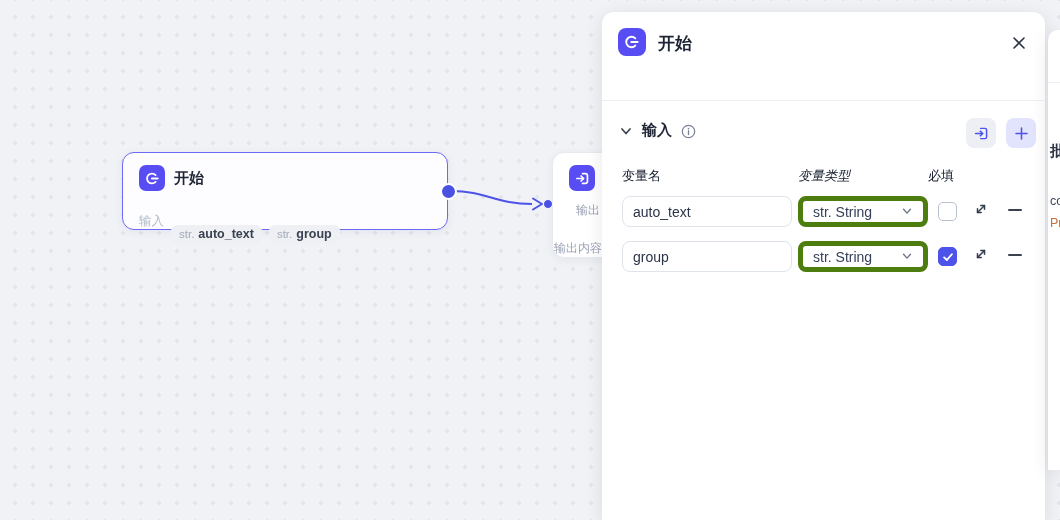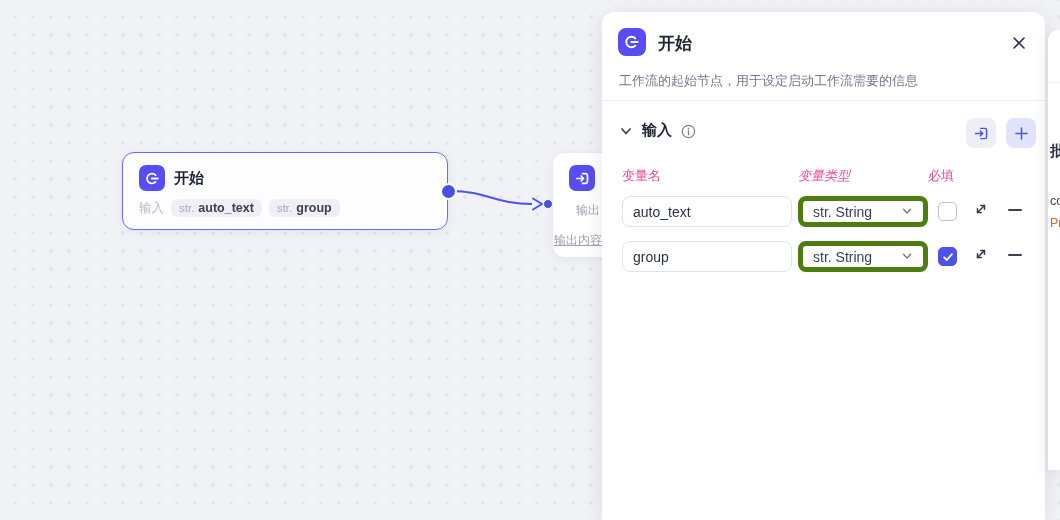--- a/index.html
+++ b/index.html
@@ -19,21 +19,21 @@
     border:1.5px solid #6d68f5; box-shadow:0 2px 8px rgba(80,80,160,.08); }
   .node-output { left:552px; top:152px; width:120px; height:106px;
     background:#ffffff; border:1px solid #e8eaf0; box-shadow:0 2px 8px rgba(40,50,80,.06); }
   .node-head { display:flex; align-items:center; gap:9px; padding:12px 14px 6px 16px; }
   .node-icon { width:26px; height:26px; border-radius:7px; background:#574df2;
     display:flex; align-items:center; justify-content:center; flex:0 0 auto; }
   .node-title { font-size:15px; font-weight:700; color:#1d2433; }
   .node-row { display:flex; align-items:center; gap:7px; padding:2px 14px 0 16px; }
   .node-row-label { font-size:12.5px; color:#b3bac6; }
   .pill { display:inline-flex; align-items:center; gap:4px; background:#eef0f4;
-    border-radius:6px; padding:2px 8px; font-size:12.5px; }
+    border-radius:6px; padding:2px 8px; font-size:12.5px;margin-top:26px; }
   .pill .ptype { color:#a3aab8; font-size:11.5px; }
   .pill .pname { color:#3a4150; font-weight:700; }
   .port { position:absolute; border-radius:50%; background:#4a50e0; }
   .port-out { left:440px; top:183px; width:17px; height:17px; border:2.5px solid #ffffff; }
   .port-in  { left:543px; top:199px; width:10px; height:10px; border:1.5px solid #ffffff; }
   .out-label { position:absolute; font-size:12px; color:#9aa1b5; white-space:nowrap; }
 
   
   .panel { position:absolute; left:602px; top:12px; width:443px; height:508px;
     background:#ffffff; border-radius:12px 12px 0 0; box-shadow:0 4px 18px rgba(25,30,60,.10); }
@@ -47,21 +47,21 @@
   .p-divider { position:absolute; left:0; right:0; top:88px; border-top:1px solid #edeff3; }
 
   .sec-chevron { position:absolute; left:17px; top:112px; width:14px; height:14px; cursor:pointer; }
   .sec-title { position:absolute; left:40px; top:109px; font-size:15px; font-weight:700; color:#1d2433; }
   .sec-info { position:absolute; left:79px; top:112px; width:15px; height:15px; }
   .btn-sq { position:absolute; top:106px; width:30px; height:30px; border-radius:8px; border:none;
     display:flex; align-items:center; justify-content:center; cursor:pointer; }
   .btn-import { left:364px; background:#edeff5; }
   .btn-add { left:404px; background:#e2e3fc; }
 
-  .col-label { position:absolute; top:155px; font-size:13px; color:#ec4899; }
+  .col-label { position:absolute; top:155px; font-size:13px; color:#0f172a; }
   .col-name { left:20px; } .col-type { left:196px;font-style:italic; } .col-req { left:326px; }
 
   .vrow { position:absolute; left:0; width:100%; height:31px; }
   .vrow-0 { top:184px; } .vrow-1 { top:229px; }
   .v-input { position:absolute; left:20px; top:0; width:170px; height:31px;
     border:1px solid #dfe3ea; border-radius:8px; background:#fff; padding:0 10px;
     font-size:14px; color:#2b3346; font-family:inherit; outline:none; }
   .v-select { position:absolute; left:196px; top:0; width:130px; height:31px;
     border:5px solid #4d7c0f; border-radius:8px; background:#fff; padding:0 10px;
     font-size:14px; color:#37405a; display:flex; align-items:center; cursor:pointer; }
@@ -100,21 +100,21 @@
           <svg width="17" height="17" viewBox="0 0 24 24" fill="none" stroke="#ffffff" stroke-width="2.4" stroke-linecap="round" stroke-linejoin="round">
             <path d="M12 5 h4 a3 3 0 0 1 3 3 v8 a3 3 0 0 1 -3 3 h-4"></path>
             <path d="M4 12 h9"></path>
             <path d="M10 8.5 L13.5 12 L10 15.5"></path>
           </svg>
         </span>
         <span class="node-title">输出</span>
       </div>
     </div>
     <span class="out-label" style="left:576px; top:202px;">输出</span>
-    <span class="out-label" style="left:554px; top:232px;text-decoration:underline;">输出内容</span>
+    <span class="out-label" style="left:554px; top:240px;">输出内容</span>
 
     <div class="node node-start">
       <div class="node-head">
         <span class="node-icon">
           <svg width="17" height="17" viewBox="0 0 24 24" fill="none" stroke="#ffffff" stroke-width="2.5" stroke-linecap="round">
             <path d="M16.4 7.2 A7 7 0 1 0 16.4 16.8"></path>
             <path d="M11 12 H19.5"></path>
           </svg>
         </span>
         <span class="node-title">开始</span>
@@ -146,21 +146,20 @@
         <path d="M16.4 7.2 A7 7 0 1 0 16.4 16.8"></path>
         <path d="M11 12 H19.5"></path>
       </svg>
     </span>
     <span class="p-title">开始</span>
     <span class="p-close">
       <svg width="16" height="16" viewBox="0 0 16 16" stroke="#2b3346" stroke-width="1.6" stroke-linecap="round">
         <path d="M3 3 L13 13 M13 3 L3 13"></path>
       </svg>
     </span>
-    <span class="p-desc">工作流的起始节点，用于设定启动工作流需要的信息</span>
     <div class="p-divider"></div>
 
     <span class="sec-chevron">
       <svg width="14" height="14" viewBox="0 0 14 14" fill="none" stroke="#3a4150" stroke-width="1.7" stroke-linecap="round" stroke-linejoin="round">
         <path d="M3 5 L7 9.5 L11 5"></path>
       </svg>
     </span>
     <span class="sec-title">输入</span>
     <span class="sec-info">
       <svg width="15" height="15" viewBox="0 0 16 16" fill="none">

